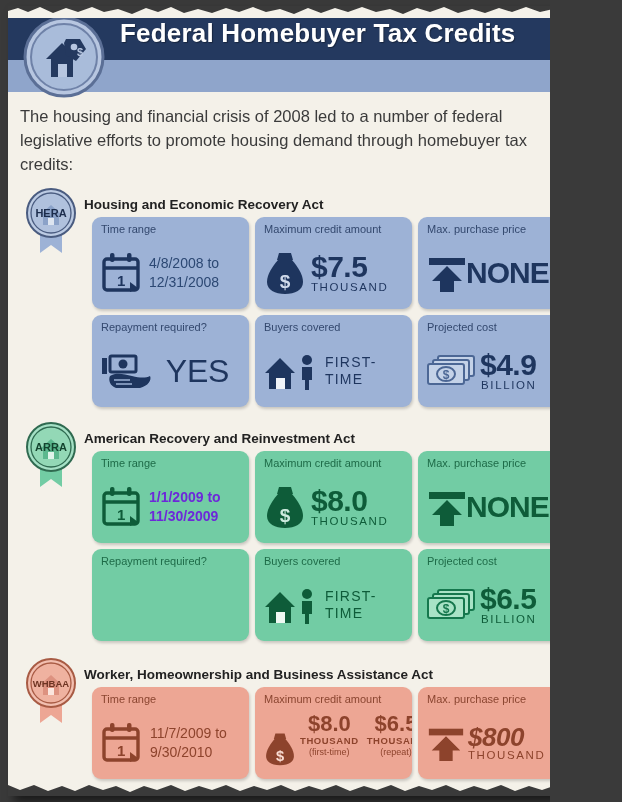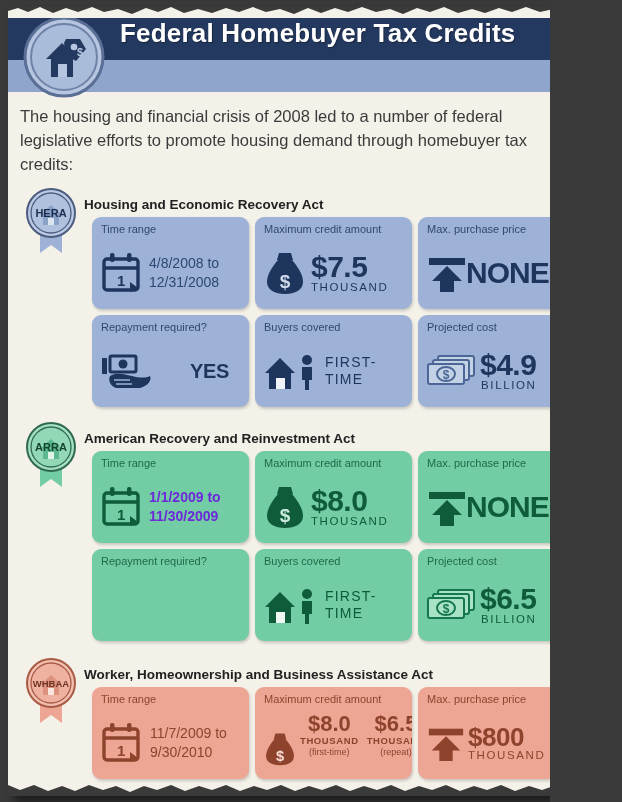--- a/index.html
+++ b/index.html
@@ -74,24 +74,24 @@
     position:absolute;left:9px;top:6px;font-size:11px;
   }
   .card-body{
     position:absolute;left:0;right:0;top:24px;bottom:4px;
     display:flex;align-items:center;justify-content:flex-start;
     padding:0 6px 0 8px;box-sizing:border-box;
   }
   .ico{flex:0 0 auto;display:block;}
   .val-wrap{display:flex;flex-direction:column;justify-content:center;}
   .big{font-size:30px;font-weight:bold;line-height:.95;letter-spacing:-.5px;}
-  .big-sm{font-size:26px;font-weight:bold;line-height:.95;letter-spacing:-.5px;}
+  .big-sm{font-size:26px;font-weight:bold;line-height:.95;letter-spacing:-.5px;font-style:italic;}
   .unit{font-size:11.5px;letter-spacing:1.6px;font-weight:normal;text-align:right;}
   .date-txt{font-size:14px;line-height:19px;}
-  .word{font-size:20px;font-weight:bold;letter-spacing:-.3px;}
+  .word{font-size:32px;font-weight:normal;letter-spacing:-.3px;}
   .word-none{font-size:30px;font-weight:bold;letter-spacing:-1px;margin-left:-2px;}
   .small-cap{font-size:14px;letter-spacing:1.2px;line-height:17px;}
   .dual{display:flex;gap:8px;align-items:flex-start;}
   .dual-col{display:flex;flex-direction:column;align-items:center;}
   .dual-amt{font-size:22px;font-weight:bold;line-height:1;}
   .dual-unit{font-size:9.5px;letter-spacing:.6px;font-weight:bold;line-height:12px;}
   .dual-note{font-size:9px;line-height:11px;text-align:right;}
 
   
   .t-blue .card{background:#9db2d6;}

